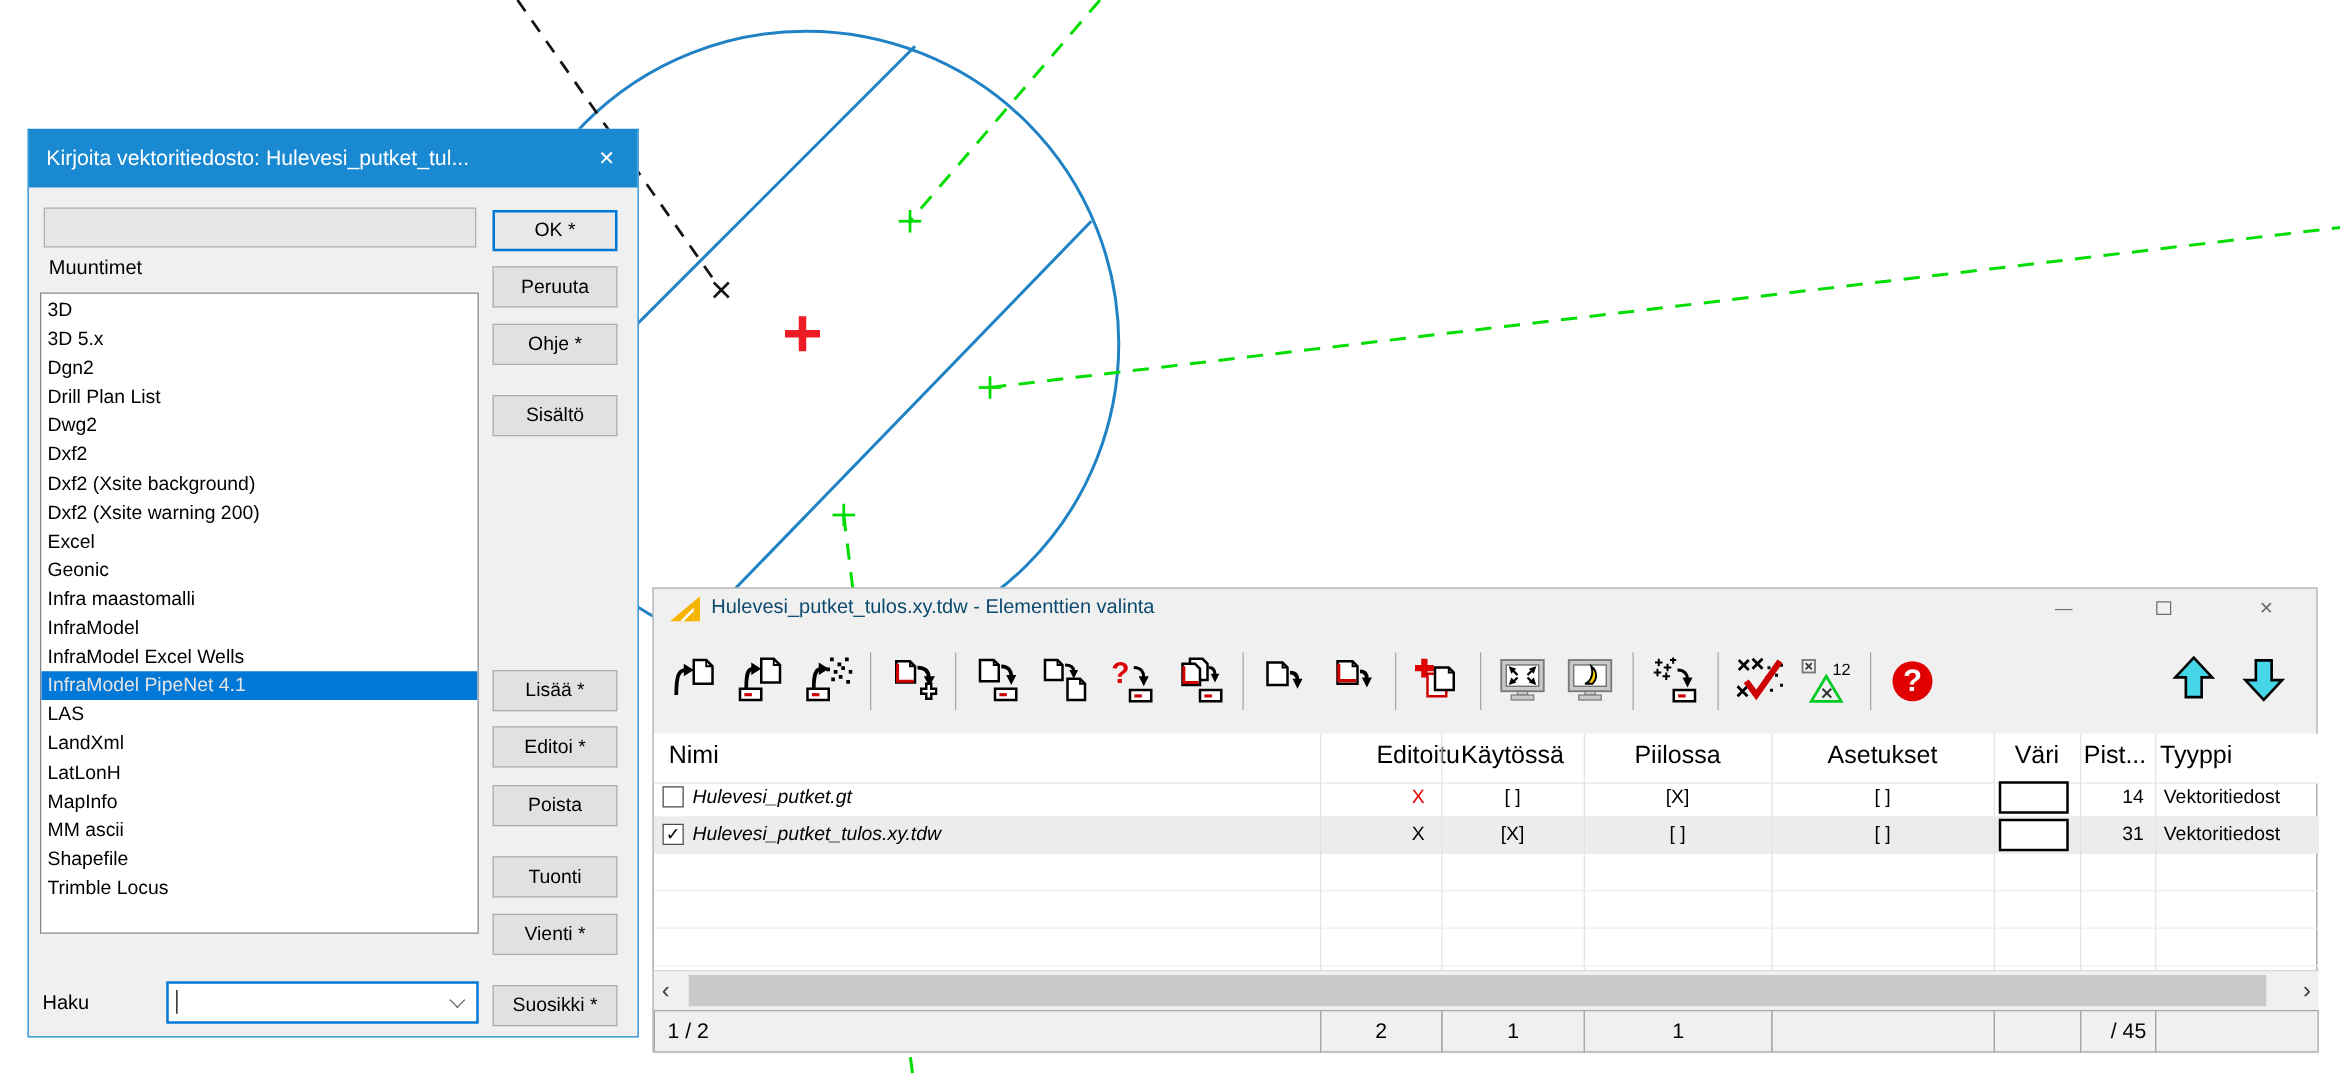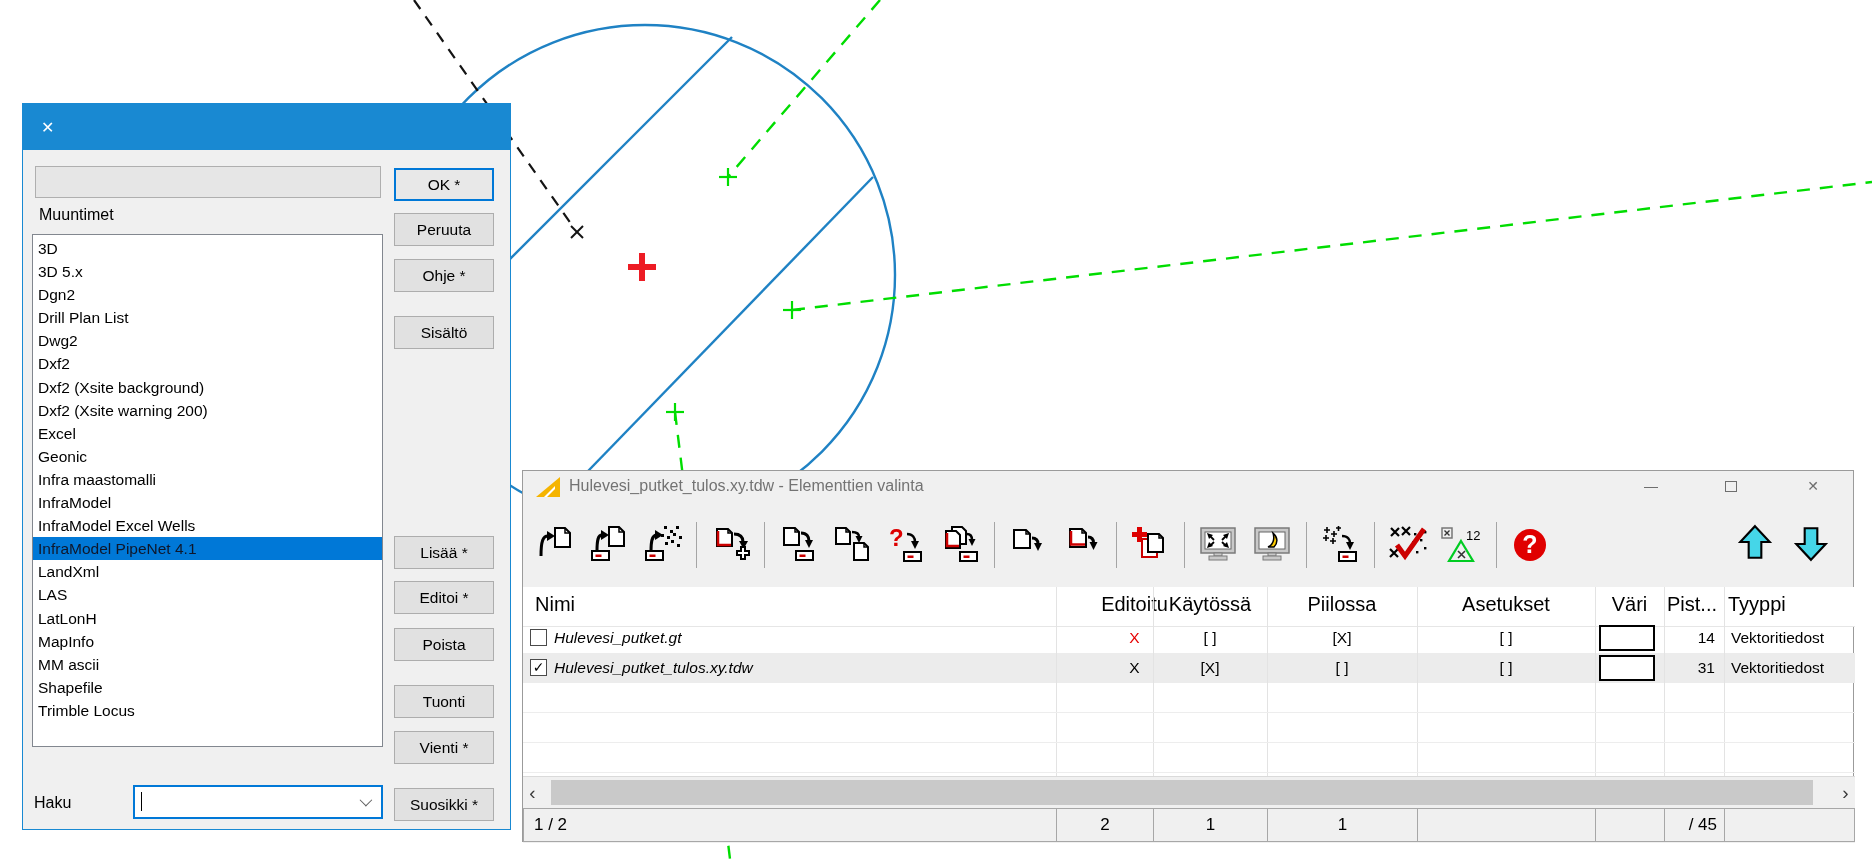--- a/index.html
+++ b/index.html
@@ -19,39 +19,39 @@
     display:flex; align-items:center; padding:0 14px; }
   .wd-title-text { flex:1; white-space:nowrap; overflow:hidden; }
   .wd-close { font-size:16px; cursor:default; padding:0 4px; }
   .wd-input { position:absolute; left:12px; top:62px; width:346px; height:32px;
     background:#e6e6e6; border:1px solid #afafaf; }
   .wd-label { position:absolute; left:16px; top:102px; font-size:16px; color:#000; }
   .wd-list { position:absolute; left:9px; top:130px; width:351px; height:513px;
     background:#fff; border:1px solid #82878f; overflow:hidden; padding-top:2px; }
   .wd-item { height:23.1px; line-height:23.1px; font-size:15.5px; padding-left:5px;
     white-space:nowrap; color:#000; }
-  .wd-item.sel { background:#0078d7; color:#0f172a; }
+  .wd-item.sel { background:#0078d7; color:#e5e5e5; }
   .wd-btn { position:absolute; left:371px; width:100px; height:33px; background:#e1e1e1;
     border:1px solid #adadad; font-size:15.5px; display:flex; align-items:center;
     justify-content:center; color:#000; }
   .wd-btn.def { border:2px solid #0078d7; background:#e8e8e8; }
   .haku-label { position:absolute; left:11px; top:690px; font-size:16px; }
   .haku-combo { position:absolute; left:110px; top:681px; width:250px; height:34px;
     background:#fff; border:2px solid #0078d7; }
   .haku-caret { position:absolute; left:6px; top:5px; width:1px; height:19px; background:#000; }
   .haku-chev { position:absolute; right:12px; top:10px; width:9px; height:9px;
     border-right:1.6px solid #5f5f5f; border-bottom:1.6px solid #5f5f5f;
     transform:rotate(45deg) translateY(-2px); }
 
   
   .sel-win { position:absolute; left:522px; top:470px; width:1332px; height:372px;
     background:#fff; border:1px solid #9b9b9b; z-index:5; }
   .sw-title { position:absolute; top:0; left:0; width:100%; height:32px; background:#f0f0f0; }
   .sw-logo { position:absolute; left:12px; top:5px; }
-  .sw-title-text { position:absolute; left:46px; top:6px; font-size:16px; color:#737373;
+  .sw-title-text { position:absolute; left:46px; top:6px; font-size:16px; color:#0c4a6e;
     white-space:nowrap; }
   .sw-ctl { position:absolute; top:0; width:46px; height:32px; text-align:center;
     line-height:30px; color:#6e6e6e; font-size:14px; }
   .sw-min { left:1105px; } .sw-max { left:1185px; } .sw-cls { left:1267px; }
   .max-box { display:inline-block; width:12px; height:11px; border:1px solid #6e6e6e;
     margin-top:10px; }
 
   .sw-toolbar { position:absolute; top:32px; left:0; width:100%; height:84px;
     background:#f0f0f0; display:flex; align-items:center; padding-left:8px; }
   .tbi { width:46px; height:48px; display:flex; align-items:center; justify-content:center;
@@ -131,41 +131,42 @@
       <line x1="675" y1="403" x2="675" y2="421"></line>
   </g>
   <g stroke="#ed1c24" stroke-width="6">
     <line x1="628" y1="267" x2="656" y2="267"></line>
       <line x1="642" y1="253" x2="642" y2="281"></line>
   </g>
 </svg>
 
 <div class="write-dlg">
   <div class="wd-title">
+    <span class="wd-title-text">Kirjoita vektoritiedosto: Hulevesi_putket_tul...</span>
     <span class="wd-close">✕</span>
   </div>
   <div class="wd-input"></div>
   <div class="wd-label">Muuntimet</div>
   <div class="wd-list">
     <div class="wd-item">3D</div>
     <div class="wd-item">3D 5.x</div>
     <div class="wd-item">Dgn2</div>
     <div class="wd-item">Drill Plan List</div>
     <div class="wd-item">Dwg2</div>
     <div class="wd-item">Dxf2</div>
     <div class="wd-item">Dxf2 (Xsite background)</div>
     <div class="wd-item">Dxf2 (Xsite warning 200)</div>
     <div class="wd-item">Excel</div>
     <div class="wd-item">Geonic</div>
     <div class="wd-item">Infra maastomalli</div>
     <div class="wd-item">InfraModel</div>
     <div class="wd-item">InfraModel Excel Wells</div>
     <div class="wd-item sel">InfraModel PipeNet 4.1</div>
+    <div class="wd-item">LAS</div>
     <div class="wd-item">LandXml</div>
-    <div class="wd-item">LAS</div>
     <div class="wd-item">LatLonH</div>
     <div class="wd-item">MapInfo</div>
     <div class="wd-item">MM ascii</div>
     <div class="wd-item">Shapefile</div>
     <div class="wd-item">Trimble Locus</div>
   </div>
 
   <div class="wd-btn def" style="top:64px">OK *</div>
   <div class="wd-btn" style="top:109px">Peruuta</div>
   <div class="wd-btn" style="top:155px">Ohje *</div>

